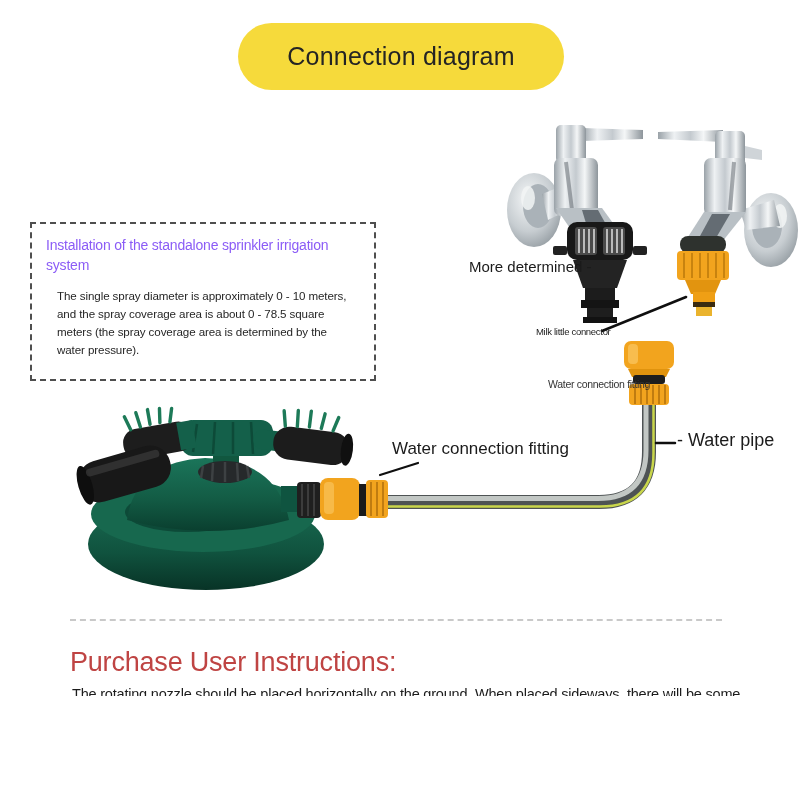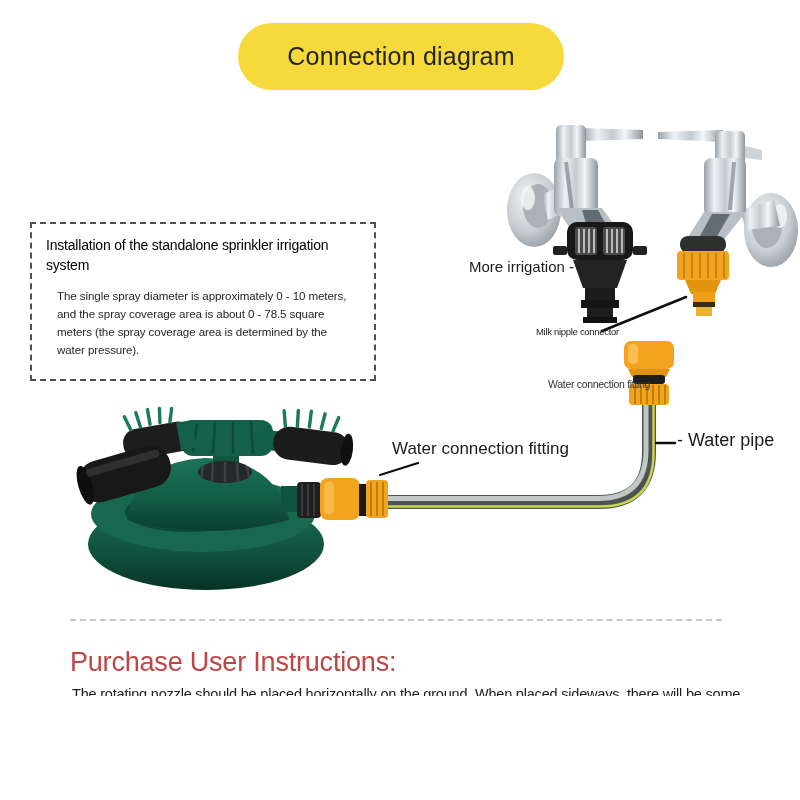--- a/index.html
+++ b/index.html
@@ -6,21 +6,21 @@
   #page{position:relative;width:800px;height:696px;background:var(--page-bg,#fff);
         font-family:"Liberation Sans",sans-serif;overflow:hidden;}
   .abs{position:absolute;}
   
   #pill{left:238px;top:23px;width:326px;height:67px;border-radius:34px;
         background:var(--pill-yellow,#f6da3b);display:flex;align-items:center;justify-content:center;}
   #pill .t{font-size:25px;font-weight:500;color:#242424;letter-spacing:.2px;}
   
   #infobox{left:30px;top:222px;width:346px;min-height:113px;box-sizing:border-box;
            border:2px dashed #4f4f4f;padding:11px 12px 10px 14px;background:#fff;}
-  #infobox .title{font-size:14px;color:#000000;line-height:1.45;letter-spacing:-.2px;margin:0 0 9px 0;font-weight:500;}
+  #infobox .title{font-size:14px;color:#8b5cf6;line-height:1.45;letter-spacing:-.2px;margin:0 0 9px 0;font-weight:500;}
   #infobox .body{font-size:11.6px;color:#262626;line-height:1.55;letter-spacing:-.1px;margin:11px;}
   
   .lbl{color:#1b1b1b;white-space:nowrap;}
   #lbl-more{left:469px;top:258px;font-size:15px;}
   #lbl-milk{left:536px;top:326px;font-size:9.5px;letter-spacing:-.3px;color:#222;}
   #lbl-fit-small{left:548px;top:378px;font-size:10.5px;letter-spacing:-.3px;color:#333;}
   #lbl-fit-large{left:392px;top:439px;font-size:17px;}
   #lbl-pipe{left:677px;top:430px;font-size:18px;}
   
   #divider{left:70px;top:619px;width:652px;border-top:2px dashed #c9c9c9;height:0;}
@@ -247,22 +247,22 @@
         <line x1="308" y1="84" x2="308" y2="118"></line>
       </g>
     </g>
   </svg>
 
   <div id="infobox" class="abs">
     <p class="title">Installation of the standalone sprinkler irrigation system</p>
     <p class="body">The single spray diameter is approximately 0 - 10 meters, and the spray coverage area is about 0 - 78.5 square meters (the spray coverage area is determined by the water pressure).</p>
   </div>
 
-  <div id="lbl-more" class="abs lbl">More irrigation -</div>
-  <div id="lbl-milk" class="abs lbl">Milk nipple connector</div>
+  <div id="lbl-more" class="abs lbl">More determined -</div>
+  <div id="lbl-milk" class="abs lbl">Milk little connector</div>
   <div id="lbl-fit-small" class="abs lbl">Water connection fitting</div>
   <div id="lbl-fit-large" class="abs lbl">Water connection fitting</div>
   <div id="lbl-pipe" class="abs lbl">- Water pipe</div>
 
   <div id="divider" class="abs"></div>
 
   <div id="purchase-heading" class="abs">Purchase User Instructions:</div>
   <div id="purchase-body" class="abs">The rotating nozzle should be placed horizontally on the ground. When placed sideways, there will be some water leakage at the rotating part. If the water pressure is too low, the leakage will be more obvious. During the rotation process, the three prongs will generate friction, and a little water leakage is normal. It is designed to lubricate and will not affect the use. Please feel free to purchase!</div>
 
 </div>

